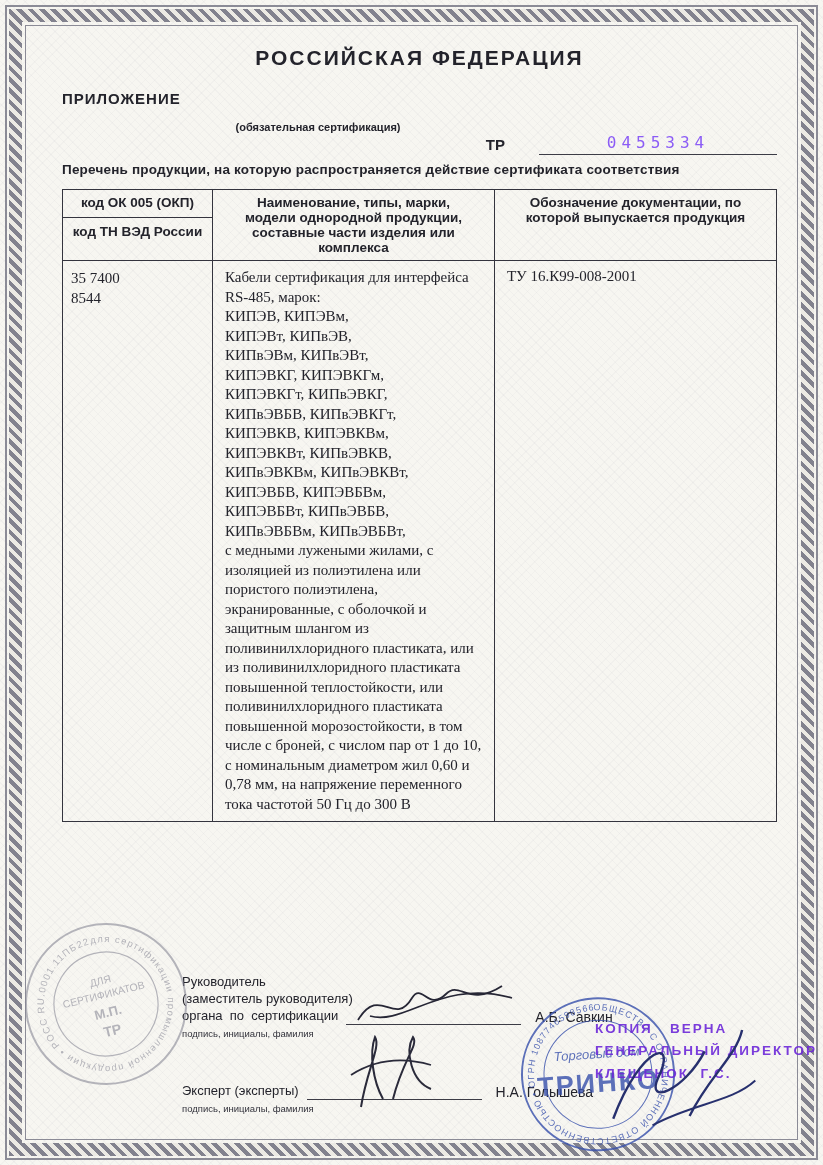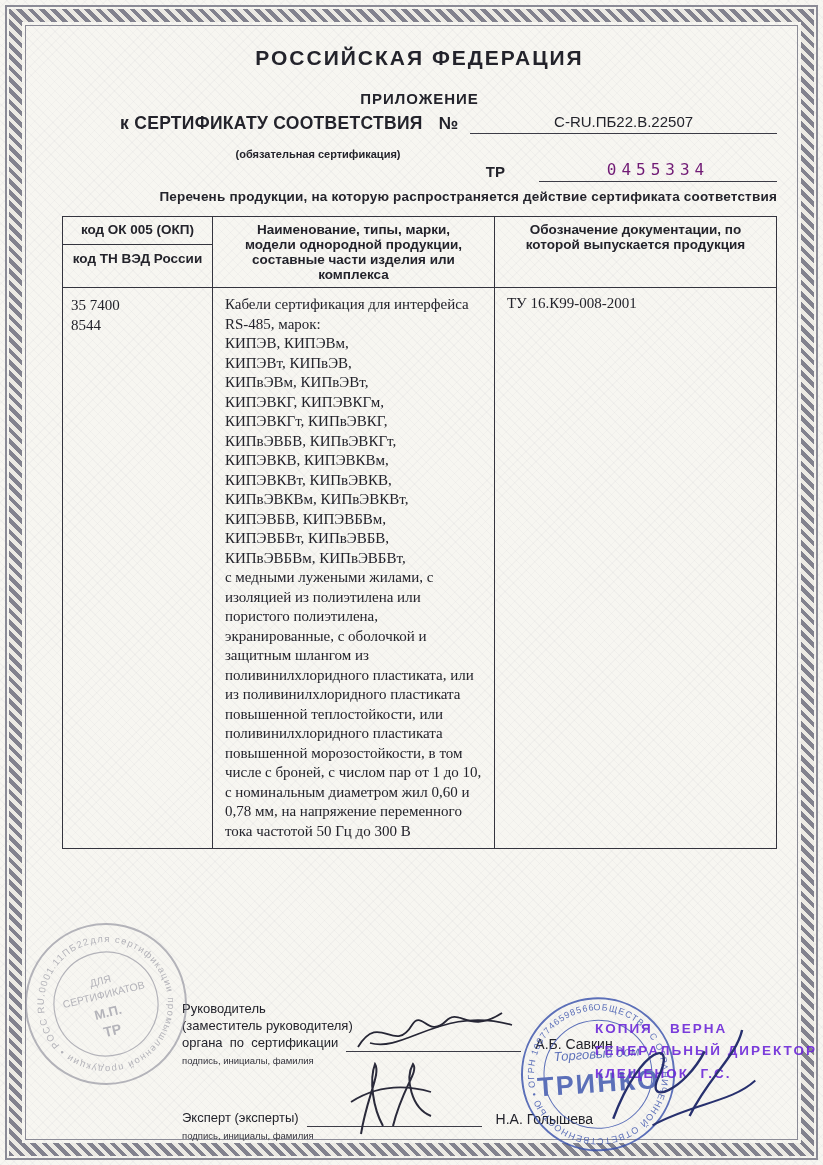--- a/index.html
+++ b/index.html
@@ -18,35 +18,35 @@
   .frame-band{
     position:absolute;inset:9px;z-index:1;pointer-events:none;
     border:13px solid;
     border-image:repeating-linear-gradient(45deg,#82828e 0 4px,#eceae4 4px 8px) 13;
   }
   .frame-inner{position:absolute;inset:25px;border:1.5px solid #8b8b96;z-index:1;pointer-events:none;}
 
   .content{position:absolute;inset:34px 46px;z-index:2;padding-left:16px;}
 
   .t-country{margin-top:12px;text-align:center;font-size:21px;font-weight:bold;letter-spacing:2px;}
-  .t-annex{margin-top:20px;text-align:center;font-size:15px;font-weight:bold;letter-spacing:1px;}
+  .t-annex{margin-top:20px;font-size:15px;font-weight:bold;letter-spacing:1px;}
 
   .cert-row{margin-top:6px;display:flex;align-items:flex-end;padding-left:58px;}
   .cert-title{font-size:17.5px;font-weight:bold;letter-spacing:.3px;white-space:nowrap;}
   .num-sign{font-size:17.5px;font-weight:bold;margin-left:16px;}
   .cert-num-field{flex:1;margin-left:12px;border-bottom:1.5px solid #3c3c46;text-align:center;font-size:15px;padding-bottom:3px;}
   .cert-sub{width:380px;margin-left:66px;text-align:center;font-size:11px;font-weight:bold;margin-top:14px;}
 
   .tr-row{display:flex;justify-content:flex-end;align-items:flex-end;margin-top:0;}
   .tr-label{font-weight:bold;font-size:15px;margin-right:34px;padding-bottom:2px;}
   .tr-field{width:238px;border-bottom:1.5px solid #3c3c46;text-align:center;
-    font-family:"DejaVu Sans Mono",monospace;font-size:16px;letter-spacing:5px;color:#701a75;padding-bottom:2px;}
+    font-family:"DejaVu Sans Mono",monospace;font-size:16px;letter-spacing:5px;color:#8b5cf6;padding-bottom:2px;}
   .tr-note{text-align:right;font-size:9.5px;margin-top:2px;padding-right:14px;color:#2c2c34;}
 
-  .subtitle{text-align:right;font-weight:bold;font-size:13.5px;margin-top:7px;letter-spacing:.2px;}
+  .subtitle{text-align:left;font-weight:bold;font-size:13.5px;margin-top:7px;letter-spacing:.2px;}
 
   table.product{width:100%;border-collapse:collapse;margin-top:12px;}
   table.product th,table.product td{border:1.7px solid #34343e;vertical-align:top;}
   table.product th{font-size:13.5px;font-weight:bold;text-align:center;}
   .th-codes{width:21%;padding:0;}
   .th-codes .top{padding:5px 4px 7px;}
   .th-codes .bottom{border-top:1.7px solid #34343e;padding:6px 4px 5px;}
   .th-name{width:39.5%;padding:5px 18px;}
   .th-doc{width:39.5%;padding:5px 14px;}
 
@@ -82,25 +82,20 @@
   <div class="texture"></div>
   <div class="frame-outer"></div>
   <div class="frame-band"></div>
   <div class="frame-inner"></div>
 
   <div class="content">
 
     <div class="t-country">РОССИЙСКАЯ ФЕДЕРАЦИЯ</div>
     <div class="t-annex">ПРИЛОЖЕНИЕ</div>
 
-    <div class="cert-row">
-      <span class="cert-title">к СЕРТИФИКАТУ СООТВЕТСТВИЯ</span>
-      <span class="num-sign">№</span>
-      <span class="cert-num-field">С-RU.ПБ22.В.22507</span>
-    </div>
     <div class="cert-sub">(обязательная сертификация)</div>
 
     <div class="tr-row">
       <span class="tr-label">ТР</span>
       <span class="tr-field">0455334</span>
     </div>
 
     <div class="subtitle">Перечень продукции, на которую распространяется действие сертификата соответствия</div>
 
     <table class="product">

